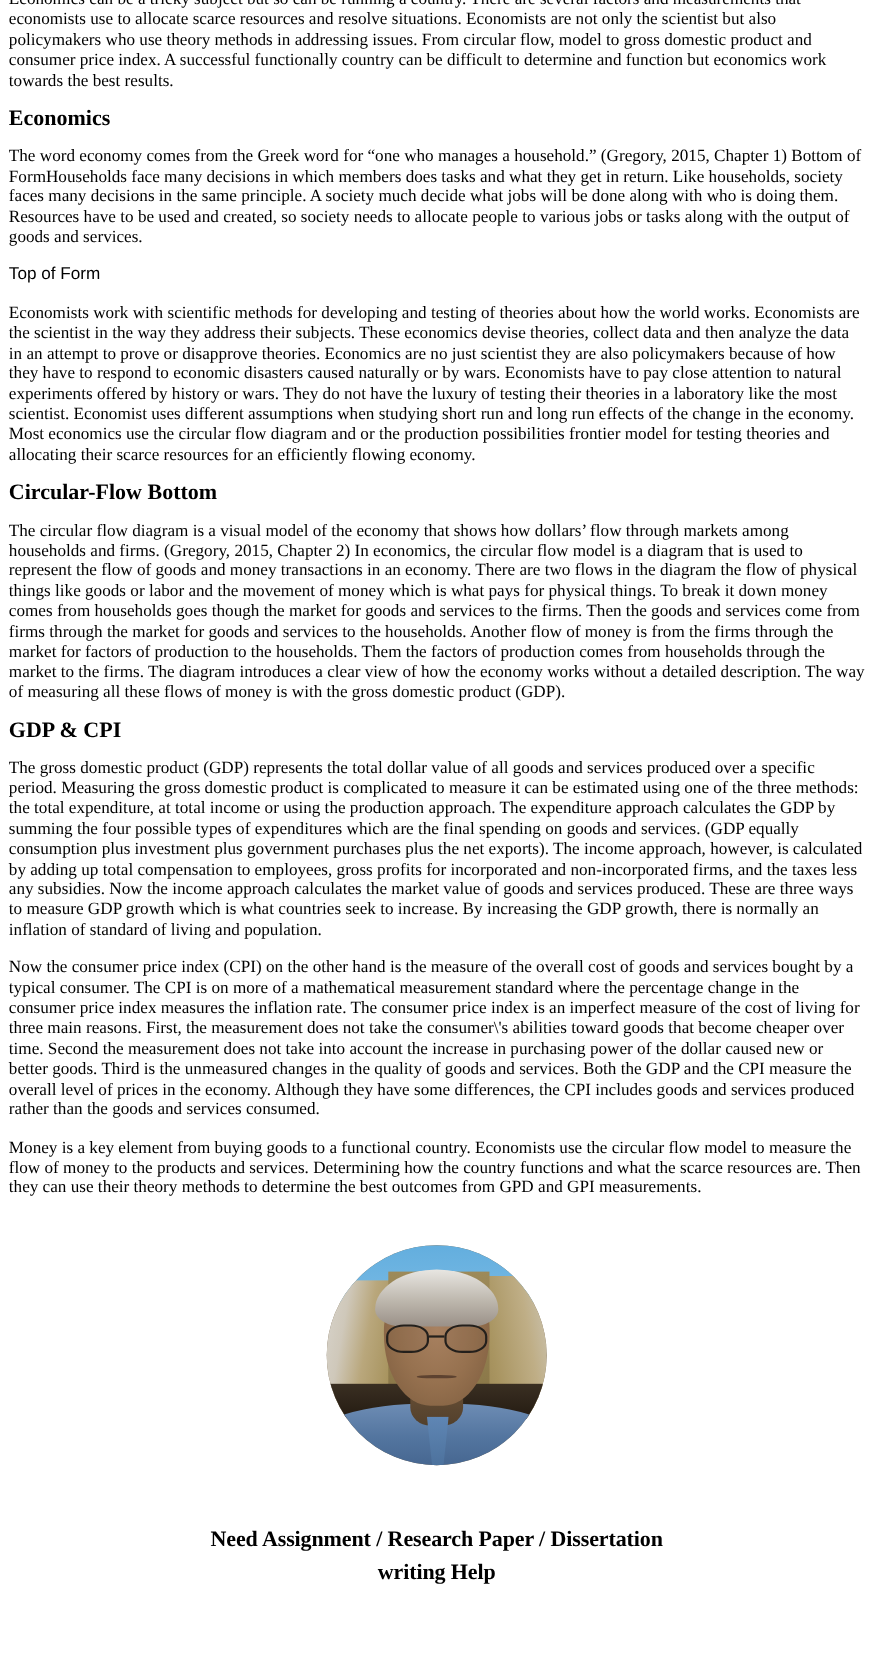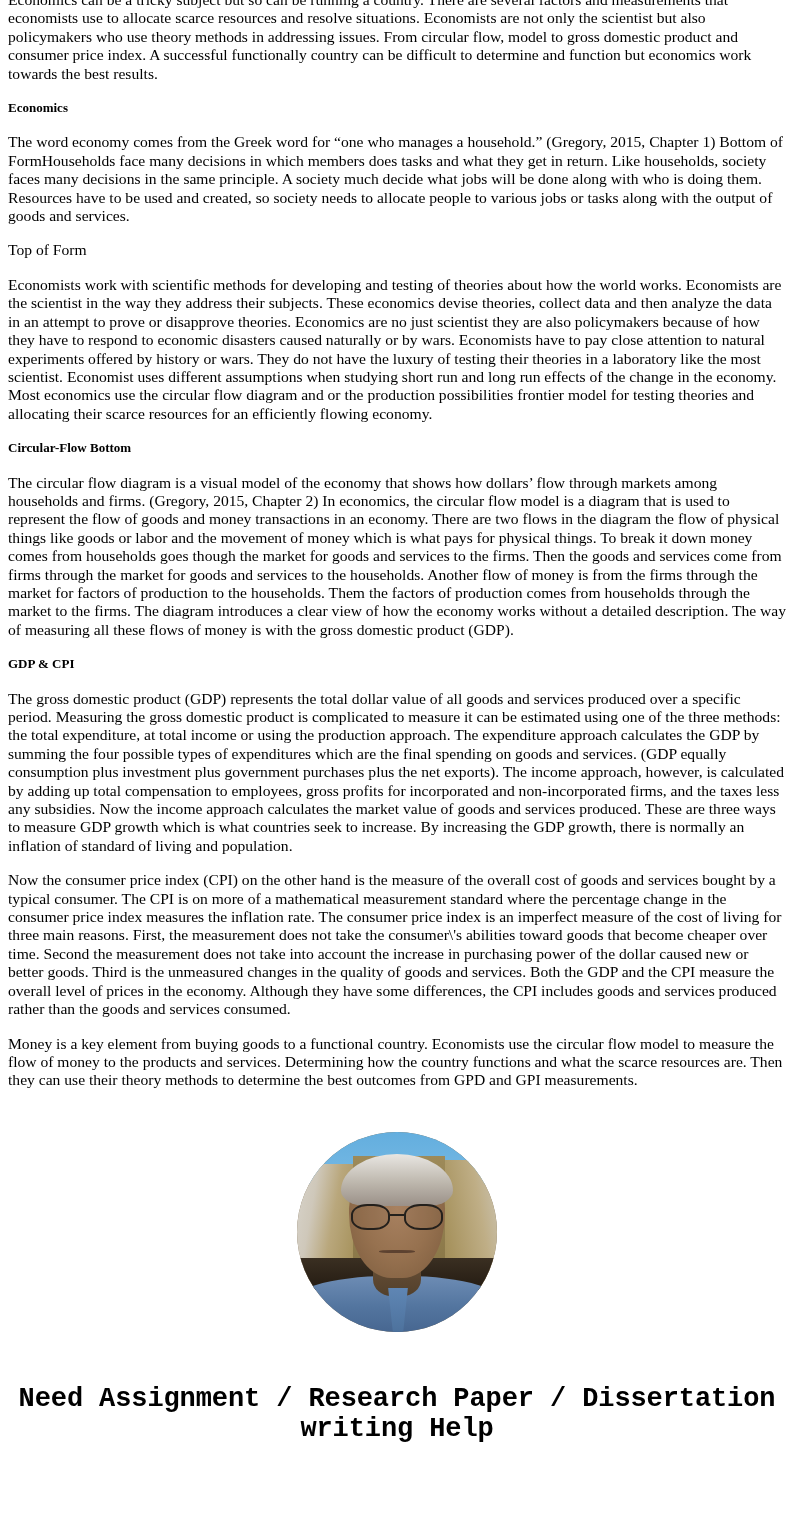--- a/index.html
+++ b/index.html
@@ -28,29 +28,29 @@
     font-family: "Liberation Serif", "DejaVu Serif", serif;
     font-size: 15.6px;
     line-height: 18.4px;
     margin: 0 0 16px 0;
     text-align: left;
     color: #000000;
   }
 
   h3.section-heading {
     font-family: "Liberation Serif", "DejaVu Serif", serif;
-    font-size: 13px;
+    font-size: 20px;
     line-height: 18.4px;
     font-weight: bold;
     margin: 0 0 16px 0;
     color: #000000;
   }
 
   p.plain-line {
-    font-family: Liberation Serif, serif;
+    font-family: Liberation Sans, sans-serif;
     font-size: 15.6px;
     line-height: 18.4px;
     margin: 0 0 16px 0;
     color: #000000;
   }
 
   
   .avatar-block {
     width: 100%;
     display: flex;
@@ -184,23 +184,23 @@
   }
 
   
   .footer-block {
     width: 100%;
     text-align: center;
     margin-top: 52px;
     padding: 0 6px 18px 6px;
   }
   .footer-line {
-    font-family: Liberation Mono, monospace;
+    font-family: Liberation Serif, serif;
     font-weight: bold;
-    font-size: 27px;
+    font-size: 20px;
     line-height: 30px;
     color: #000000;
     letter-spacing: -0.1px;
   }
 </style>
 </head>
 <body>
 
 <div class="page">
 

